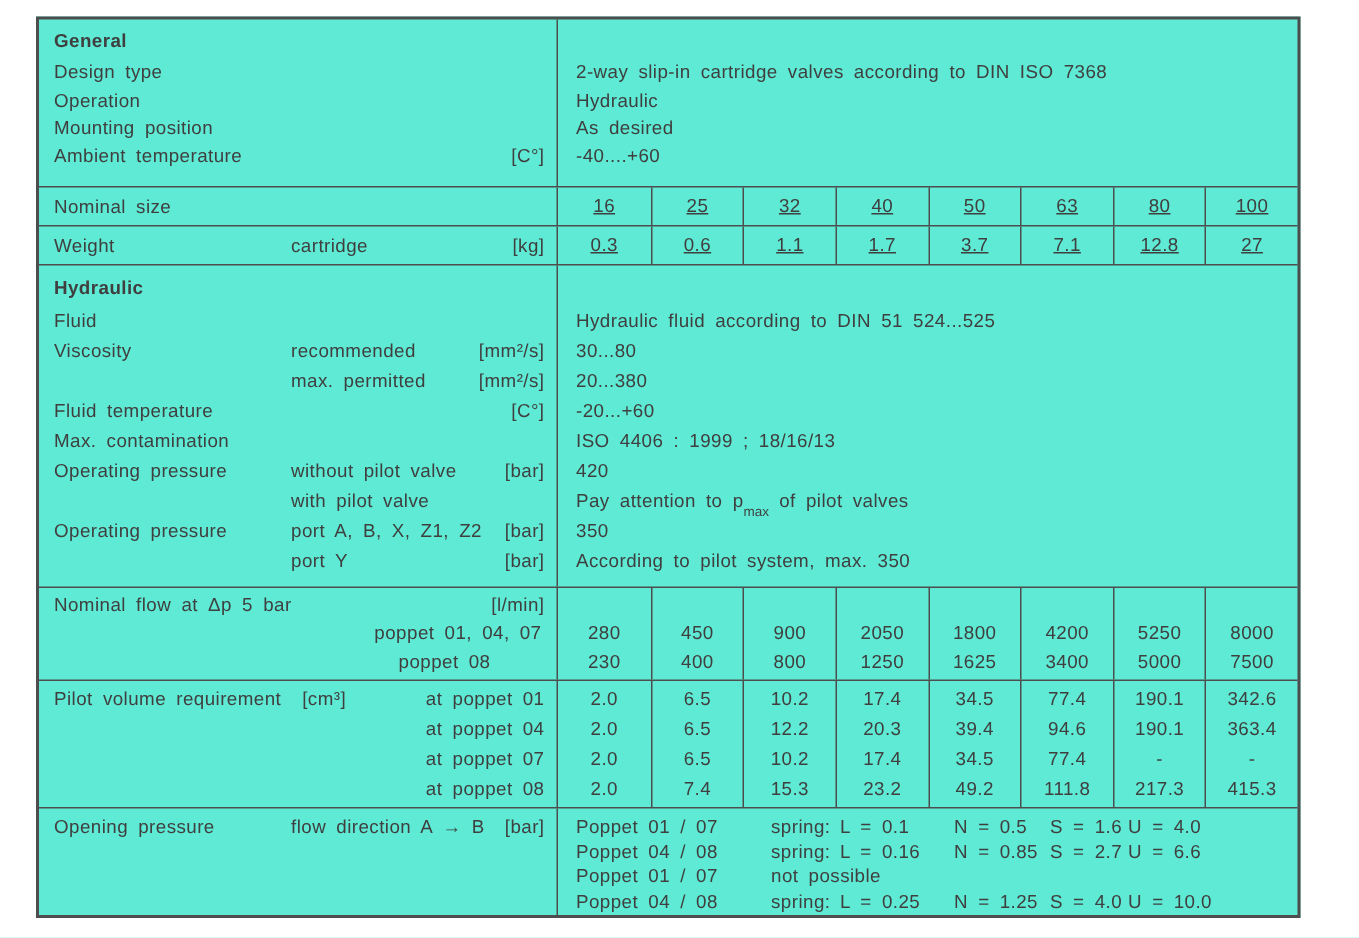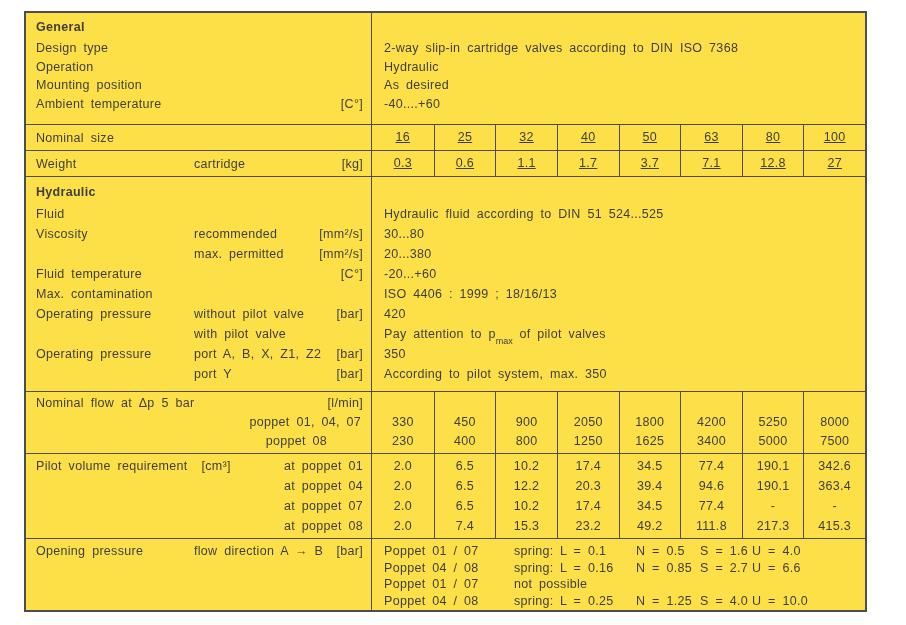--- a/index.html
+++ b/index.html
@@ -3,21 +3,21 @@
 <meta charset="utf-8">
 <style>
   html,body{margin:0;padding:0;background:#ffffff;}
   body{
     width:906px;height:625px;position:relative;overflow:hidden;
     font-family:"Liberation Sans","DejaVu Sans",sans-serif;
     color:#3f3f3f;font-size:12.5px;letter-spacing:.3px;word-spacing:3px;
   }
   .spec-table{
     position:absolute;left:24px;top:11px;width:839px;
-    border:2px solid #4d4d4d;background:#fde047;box-sizing:content-box;
+    border:2px solid #4d4d4d;background:#5eead4;box-sizing:content-box;
   }
   .sec{display:flex;box-sizing:border-box;border-bottom:1.5px solid #4d4d4d;}
   .sec:last-child{border-bottom:none;}
   .lcol{width:345px;box-sizing:border-box;padding:0 8px 0 10px;flex:none;}
   .rcol{flex:1;border-left:1.5px solid #4d4d4d;box-sizing:border-box;min-width:0;}
   .rtext{padding-left:12px;}
   .title{font-weight:bold;}
   
   .sec-general{height:112px;}
   .sec-general .lcol,.sec-general .rcol{padding-top:3px;}
@@ -208,21 +208,21 @@
       <div class="lrow first">
           <span>Nominal flow at Δp 5 bar</span>
           <span class="unit">[l/min]</span>
         </div>
       <div class="lrow r1">poppet 01, 04, 07</div>
       <div class="lrow r2">poppet 08</div>
     </div>
     <div class="rcol cols">
       <div class="col">
           <div class="sp"></div>
-          <div class="num">330</div>
+          <div class="num">280</div>
           <div class="num">230</div>
         </div>
       <div class="col">
           <div class="sp"></div>
           <div class="num">450</div>
           <div class="num">400</div>
         </div>
       <div class="col">
           <div class="sp"></div>
           <div class="num">900</div>

